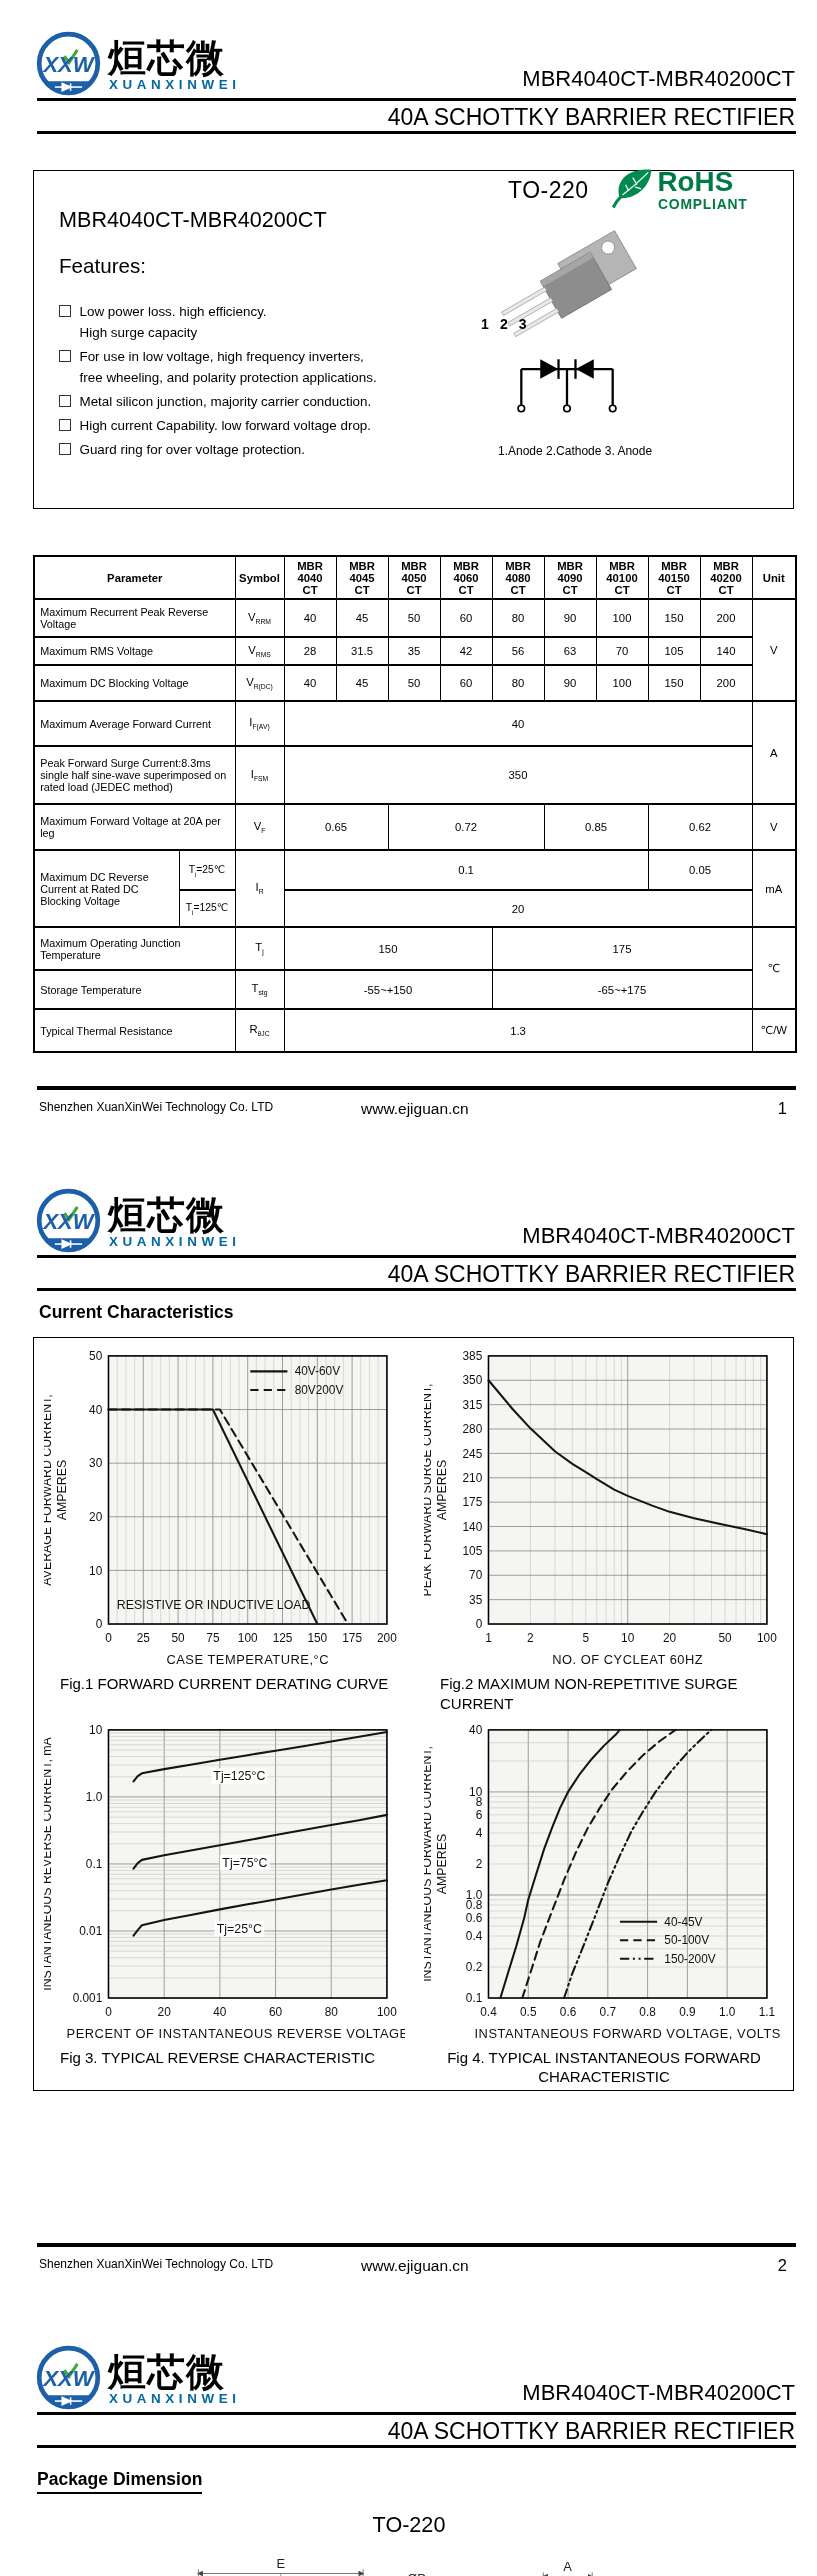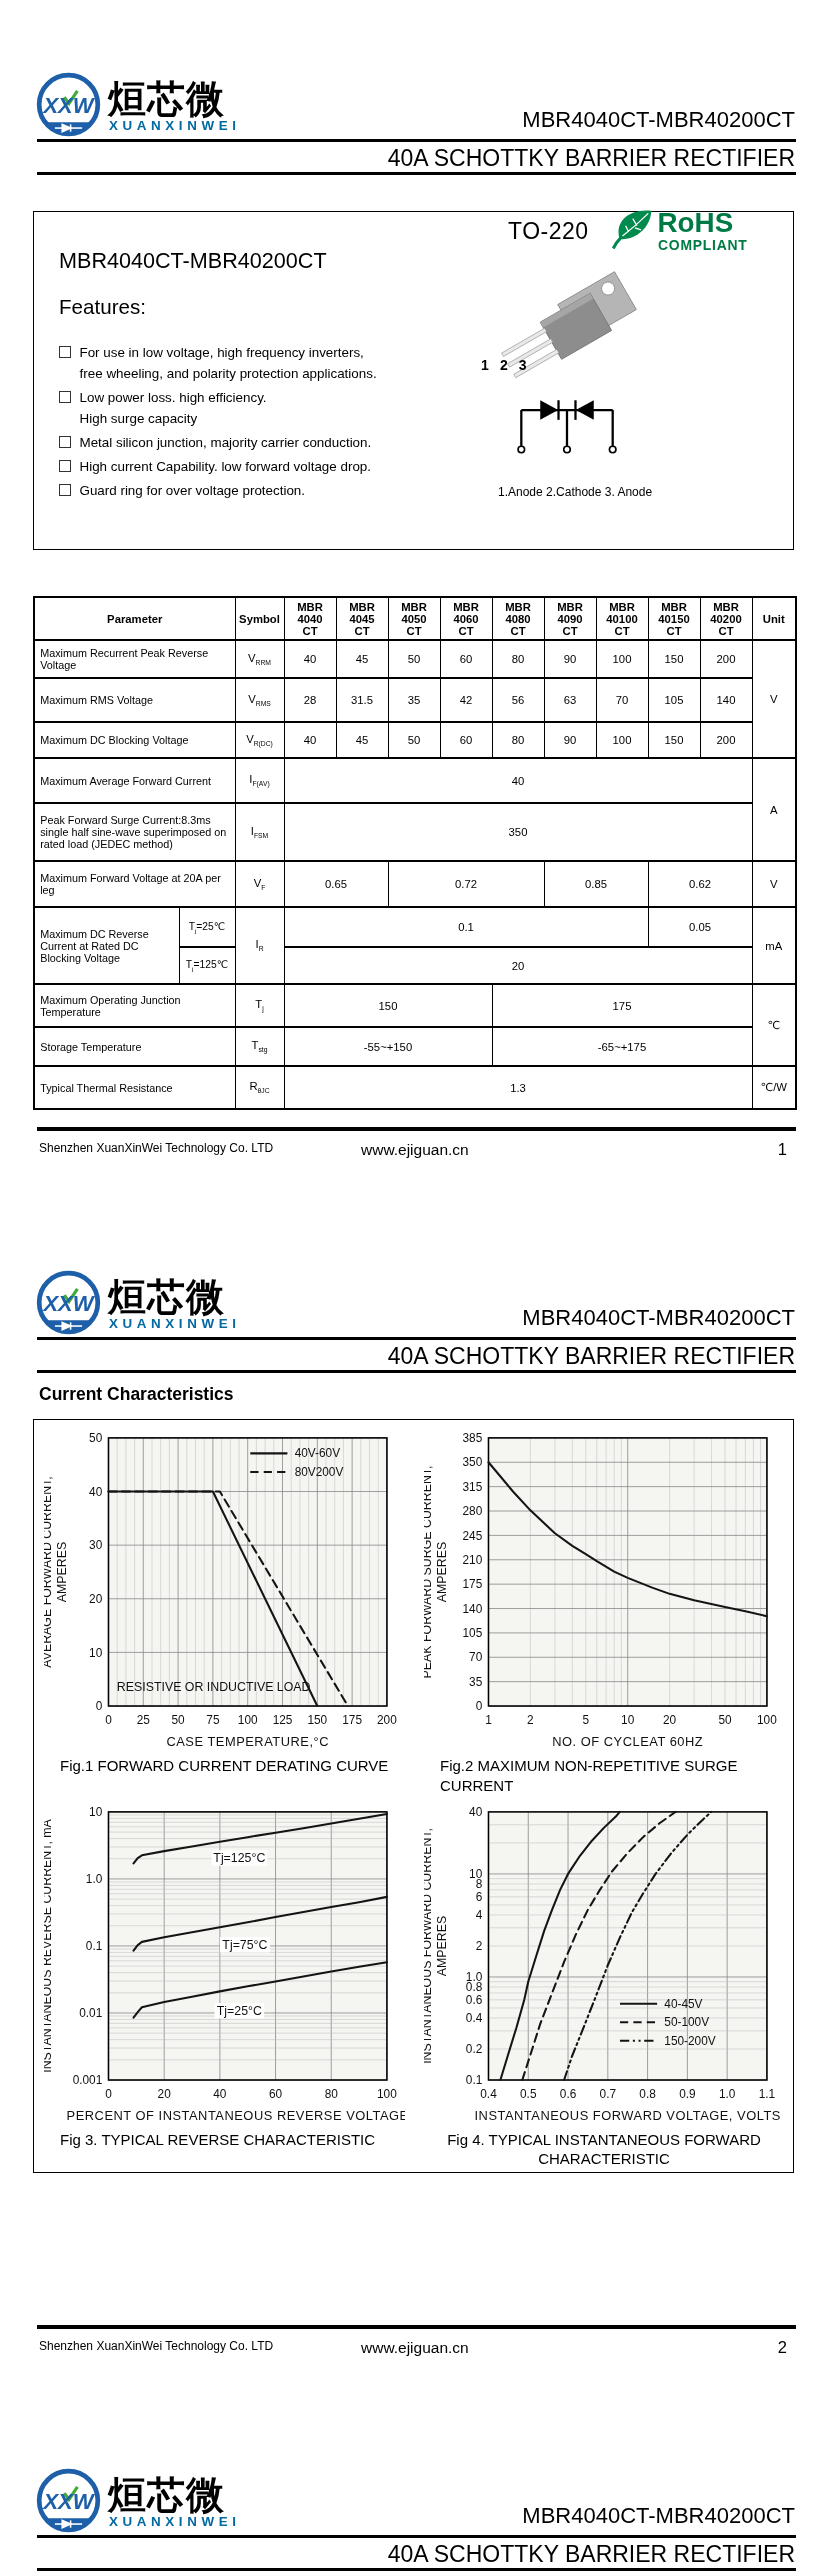--- a/index.html
+++ b/index.html
@@ -1,17 +1,17 @@
 <!DOCTYPE html>
 <html style="font-size:8.2px"><head>
 <meta charset="utf-8">
 <style>
   html,body{margin:0;padding:0;background:#fff;}
   body{width:818px;height:3470px;font-family:"Liberation Sans","DejaVu Sans",sans-serif;color:#000;position:relative;}
-  .page{position:relative;width:818px;height:1157px;background:#fff;overflow:hidden;margin-top:41px;}
+  .page{position:relative;width:818px;height:1157px;background:#fff;overflow:hidden;}
   .abs{position:absolute;}
   .rule{position:absolute;left:37px;right:21.6px;height:3.1px;background:#000;}
   .cnlogo{font-size:38px;font-weight:bold;letter-spacing:1px;}
   .enlogo{font-size:13.4px;letter-spacing:4.6px;font-weight:bold;color:#0369a1;}
   .partrange{position:absolute;left:309px;right:23px;text-align:right;font-size:22px;letter-spacing:0px;}
   .subtitle{position:absolute;left:258px;right:23px;text-align:right;font-size:23px;}
   .p1box{position:absolute;left:33px;top:170px;width:759px;height:337px;border:1.5px solid #000;}
   .feat{margin-bottom:3.1px;}
   .featline{font-size:13.4px;line-height:21px;white-space:nowrap;}
   .featline.cont{padding-left:20.6px;}
@@ -63,26 +63,26 @@
   <div class="partrange" style="top:66px">MBR4040CT-MBR40200CT</div>
   <div class="rule" style="top:98px"></div>
   <div class="subtitle" style="top:104px">40A SCHOTTKY BARRIER RECTIFIER</div>
   <div class="rule" style="top:131px"></div>
 
   <div class="p1box">
     <div class="abs" style="left:25px;top:36px;font-size:21.6px">MBR4040CT-MBR40200CT</div>
     <div class="abs" style="left:25px;top:83px;font-size:20.6px">Features:</div>
     <div class="abs" style="left:25px;top:130px">
         <div class="feat">
+          <div class="featline"><span class="chk"></span><span>Low power loss. high efficiency.</span></div>
+          <div class="featline cont"><span>High surge capacity</span></div>
+        </div>
+        <div class="feat">
           <div class="featline"><span class="chk"></span><span>For use in low voltage, high frequency inverters,</span></div>
           <div class="featline cont"><span>free wheeling, and polarity protection applications.</span></div>
-        </div>
-        <div class="feat">
-          <div class="featline"><span class="chk"></span><span>Low power loss. high efficiency.</span></div>
-          <div class="featline cont"><span>High surge capacity</span></div>
         </div>
         <div class="feat">
           <div class="featline"><span class="chk"></span><span>Metal silicon junction, majority carrier conduction.</span></div>
         </div>
         <div class="feat">
           <div class="featline"><span class="chk"></span><span>High current Capability. low forward voltage drop.</span></div>
         </div>
         <div class="feat">
           <div class="featline"><span class="chk"></span><span>Guard ring for over voltage protection.</span></div>
         </div>
@@ -170,21 +170,21 @@
           <td>45</td>
           <td>50</td>
           <td>60</td>
           <td>80</td>
           <td>90</td>
           <td>100</td>
           <td>150</td>
           <td>200</td>
           <td rowspan="3">V</td>
         </tr>
-        <tr style="height: 44px;">
+        <tr style="height: 28px;">
           <td colspan="2" class="pm">Maximum RMS Voltage</td>
           <td>V<sub>RMS</sub></td>
           <td>28</td>
           <td>31.5</td>
           <td>35</td>
           <td>42</td>
           <td>56</td>
           <td>63</td>
           <td>70</td>
           <td>105</td>

